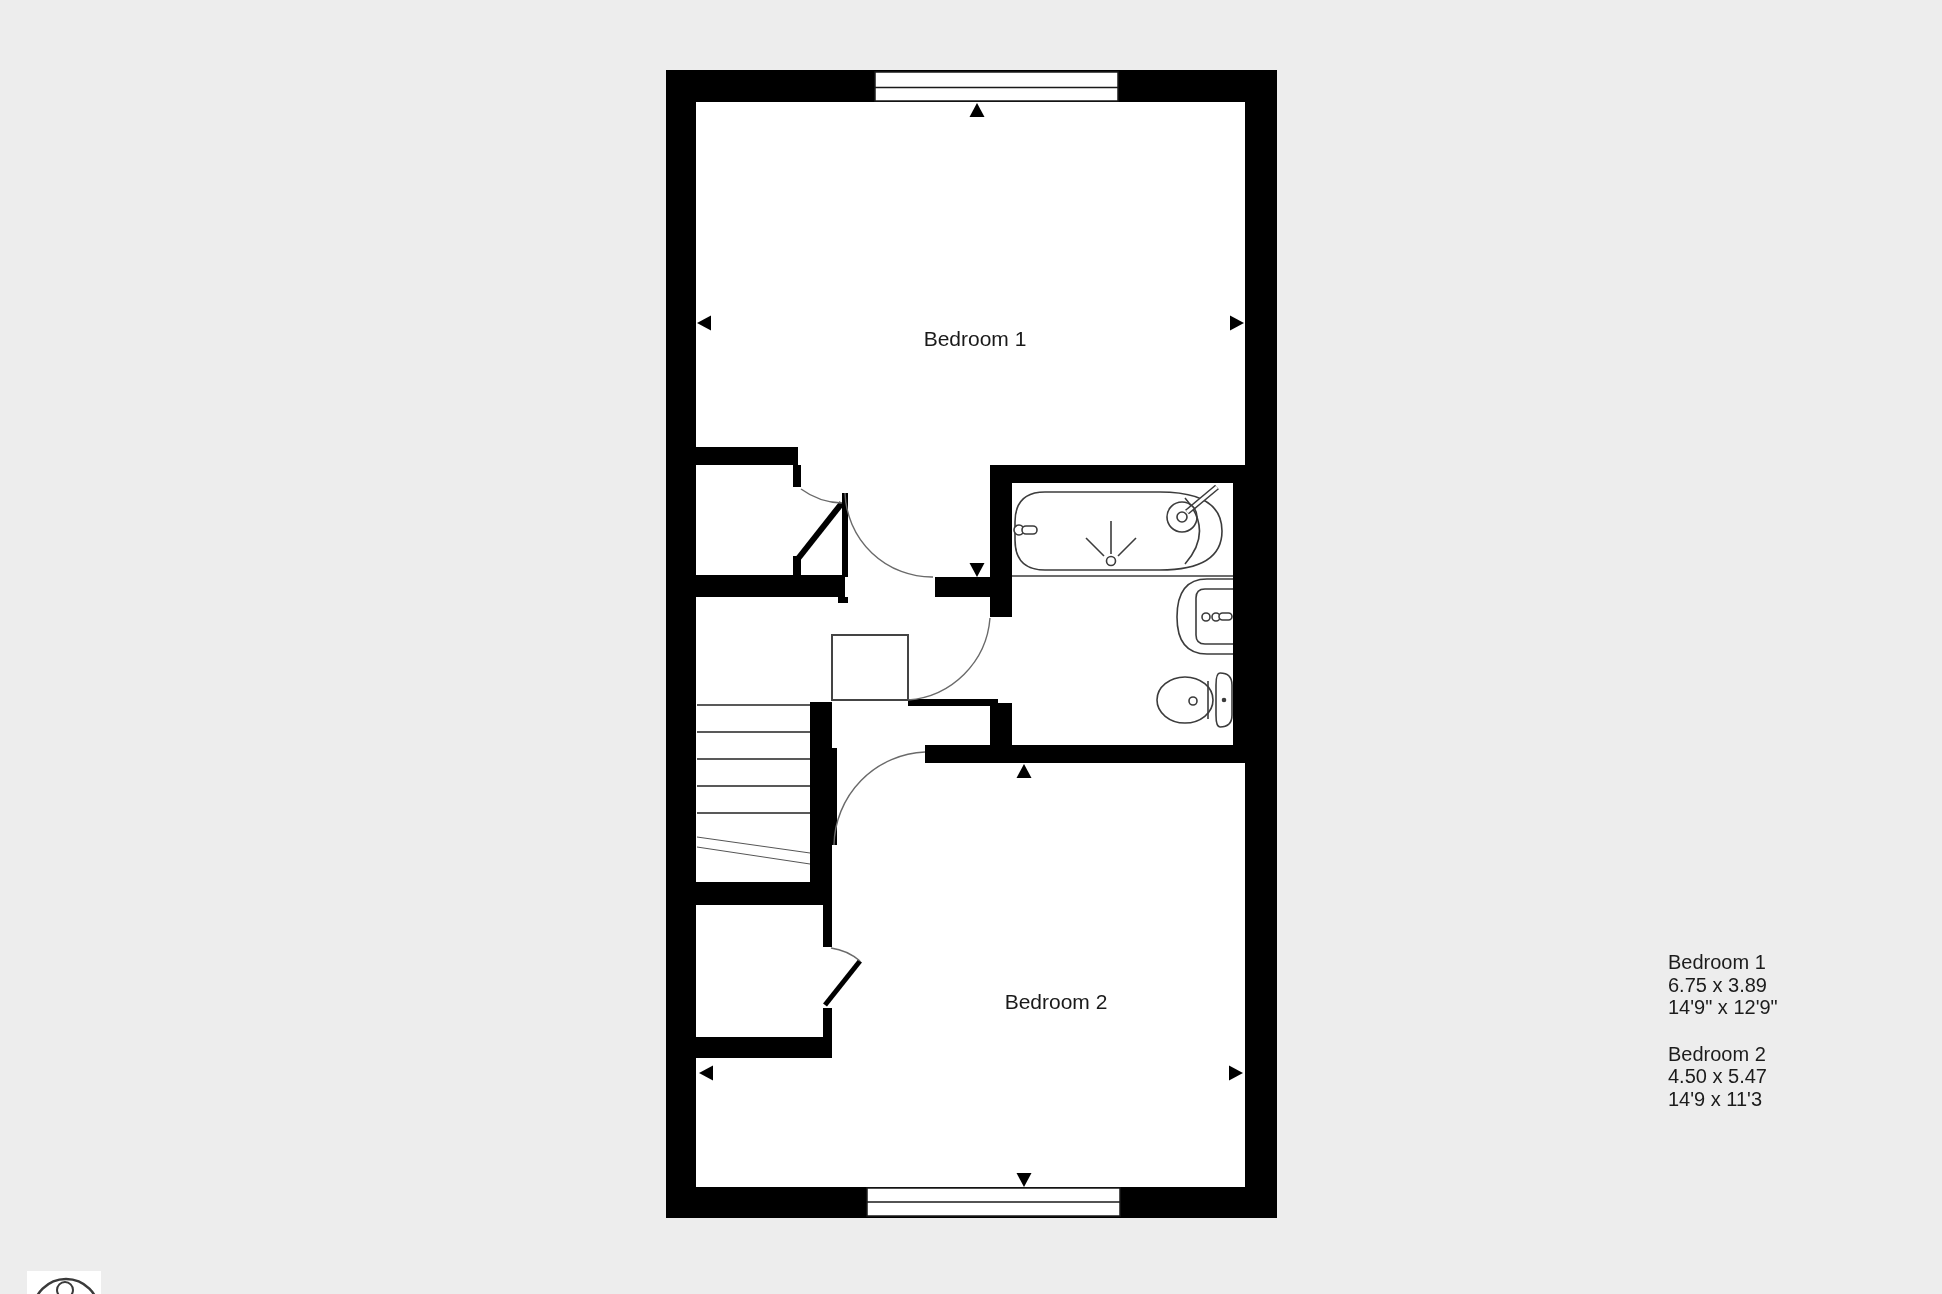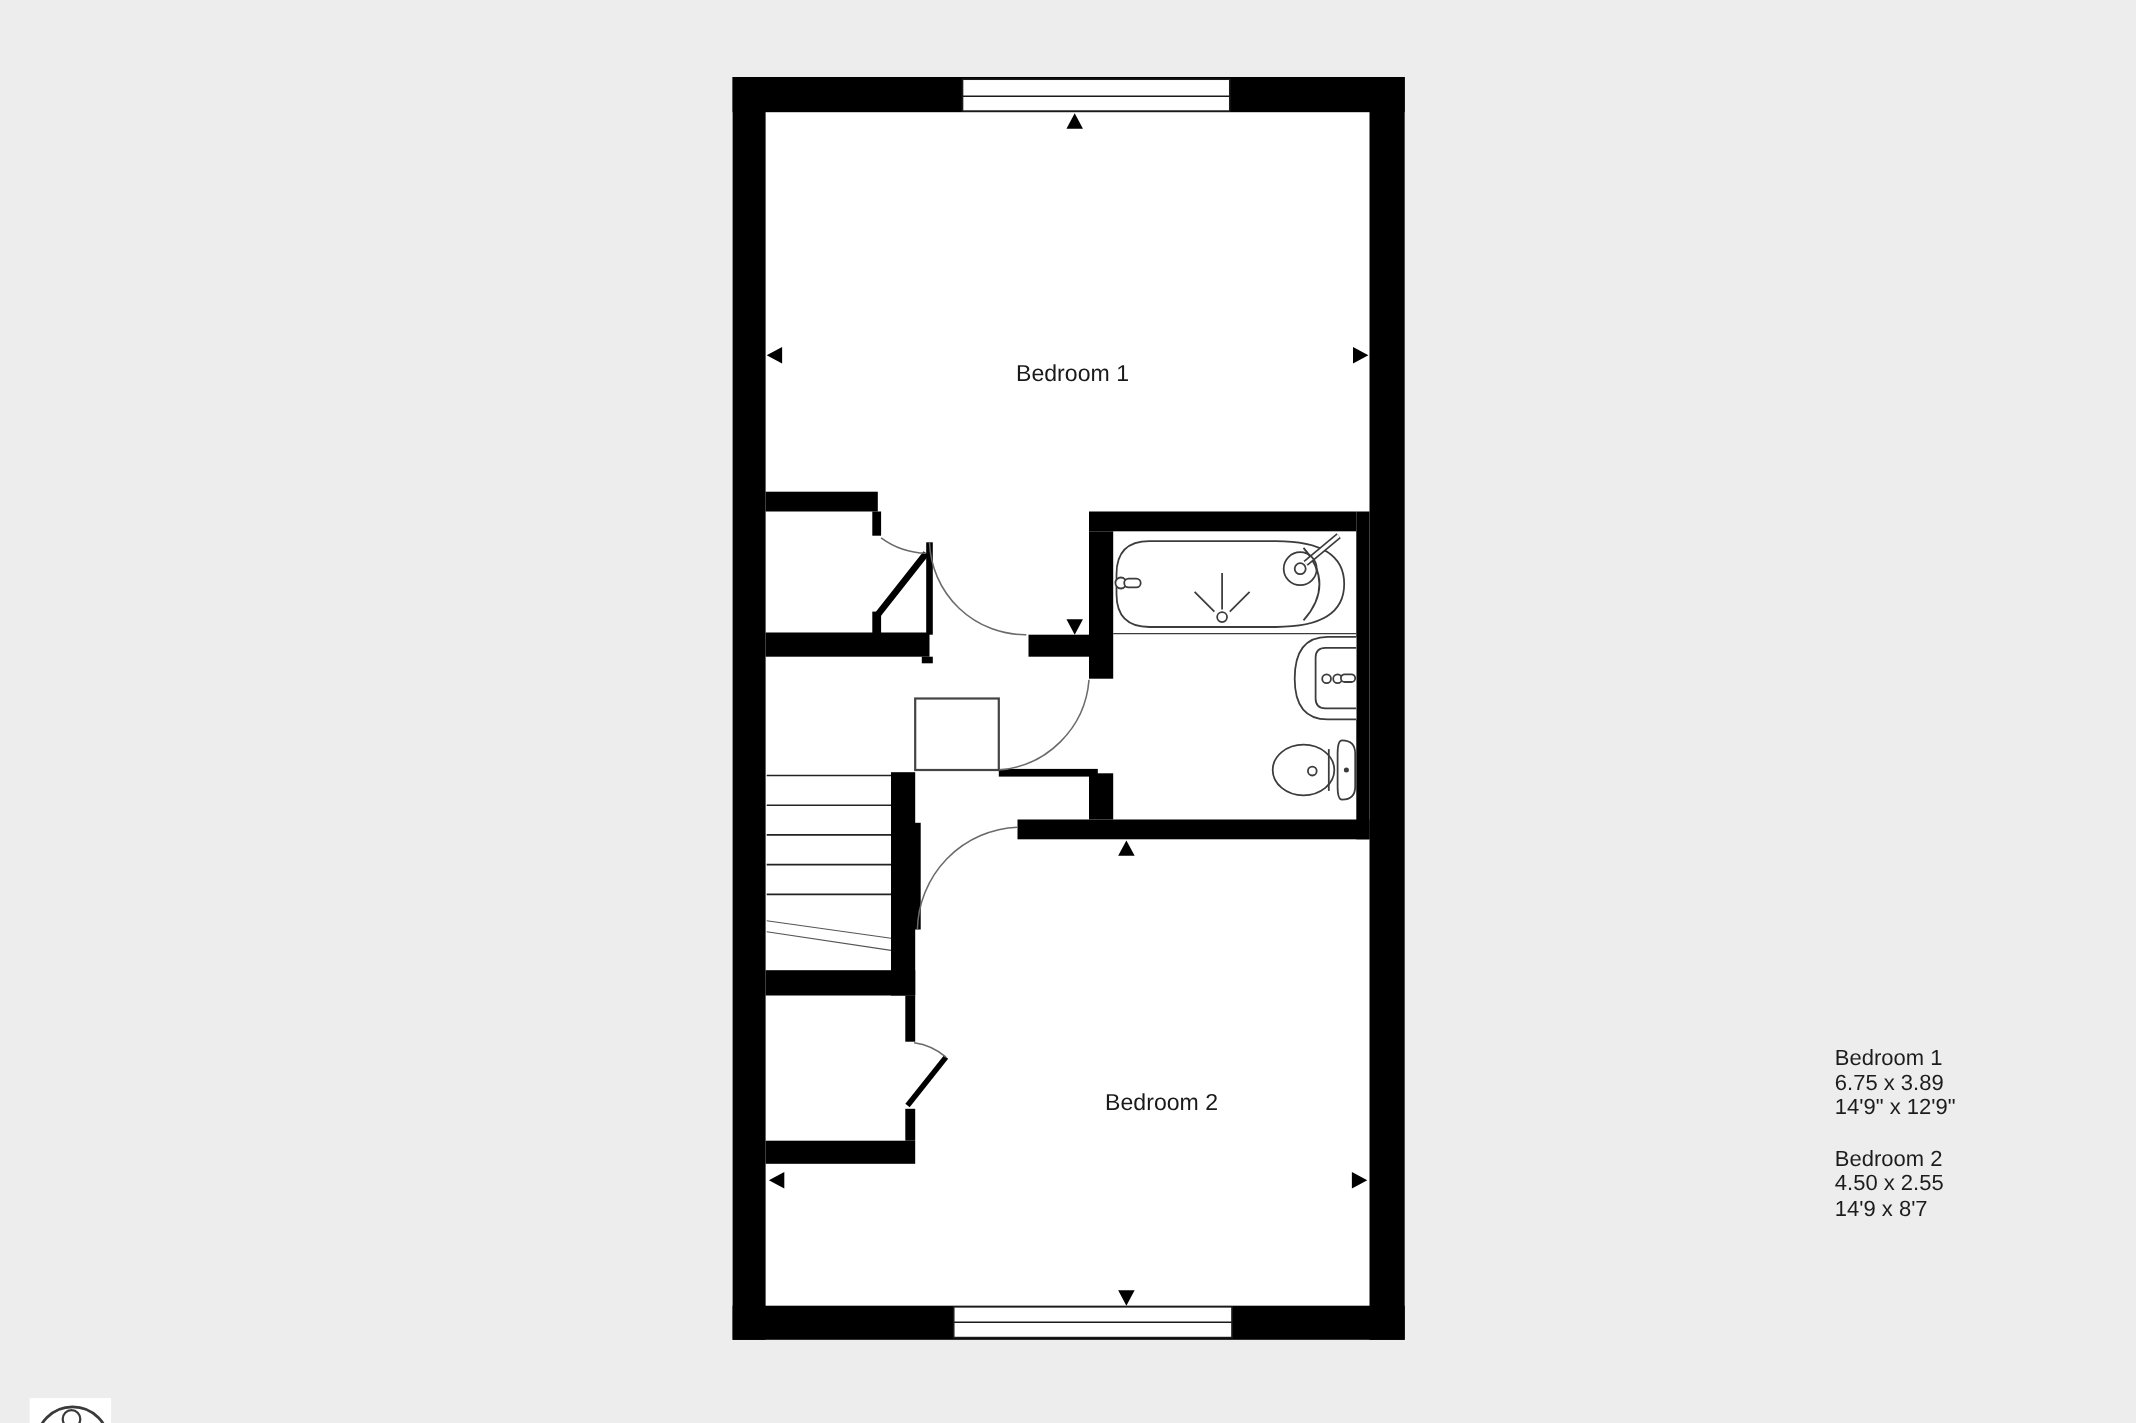--- a/index.html
+++ b/index.html
@@ -167,18 +167,18 @@
 </svg>
 
   <div class="legend">
     <div class="block">
       <div>Bedroom 1</div>
       <div>6.75 x 3.89</div>
       <div>14'9" x 12'9"</div>
     </div>
     <div class="block">
       <div>Bedroom 2</div>
-      <div>4.50 x 2.55</div>
-      <div>14'9 x 8'7</div>
+      <div>4.50 x 5.47</div>
+      <div>14'9 x 11'3</div>
     </div>
   </div>
 
 </div>
 
 </body></html>

